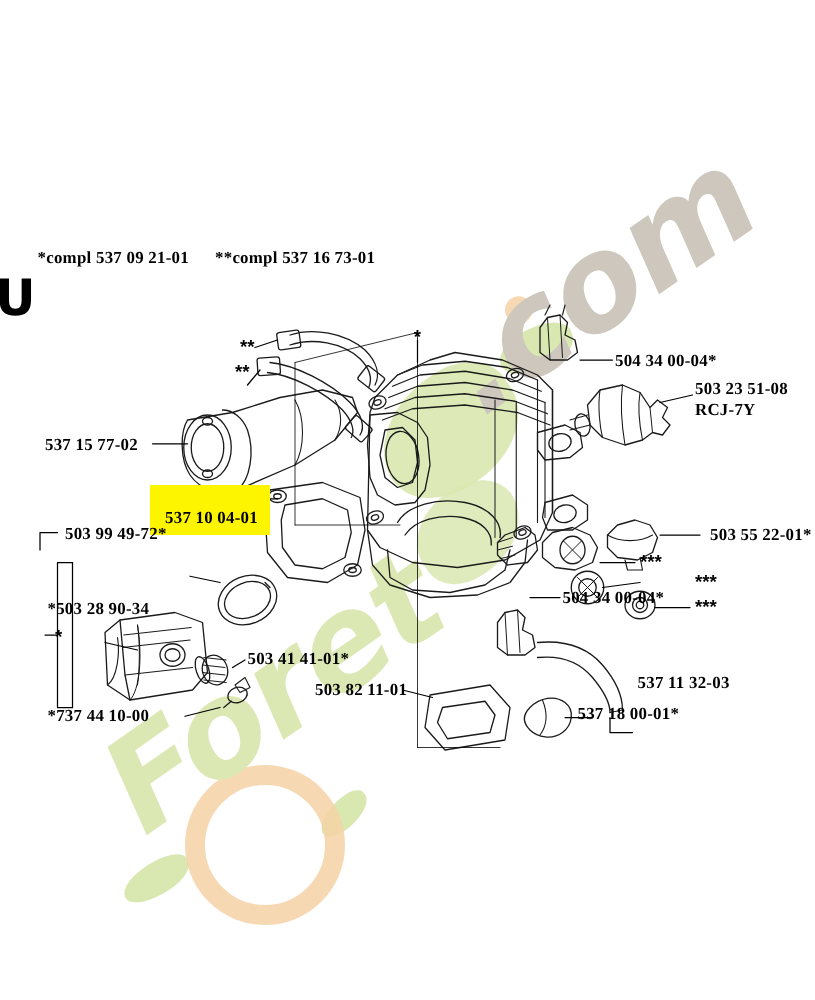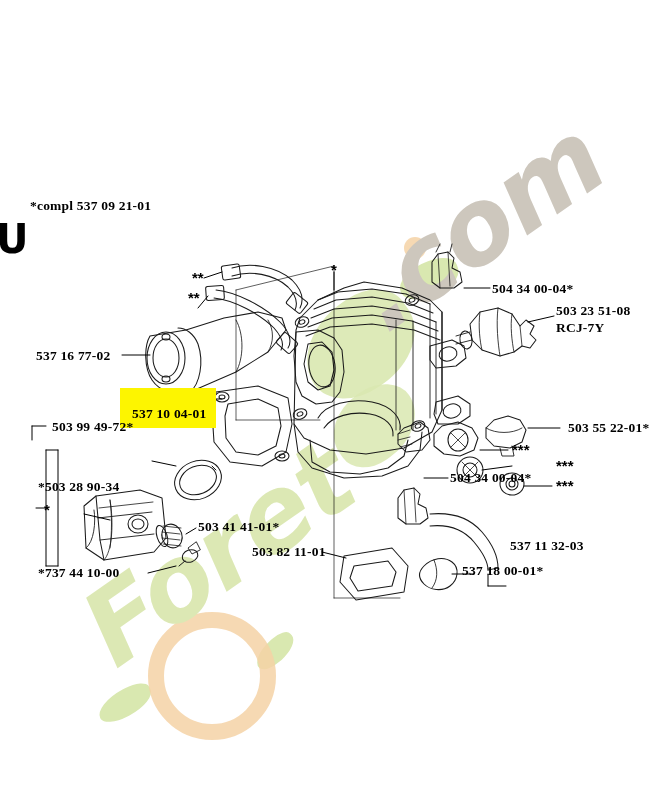--- a/index.html
+++ b/index.html
@@ -249,23 +249,27 @@
         <path d="M334 266 L334 598 M334 598 L400 598" stroke-width=".7" opacity=".9"></path>
       </g>
     </g>
   </svg>
 
   <div class="lbl" style="left:30px;top:198px;">
     <span>*</span><span>compl</span>
     <span style="font-weight:700;">537 09 21-01</span>
   </div>
 
-
-
-  <div class="lbl" style="left:36px;top:348px;">537 16 77-02</div>
+  <div class="lbl" style="left:172px;top:198px;">
+    <span>**</span><span>compl</span>
+    <span>537 16 73-01</span>
+  </div>
+
+
+  <div class="lbl" style="left:36px;top:348px;">537 15 77-02</div>
 
   <div class="lbl hl" style="left:120px;top:388px;">537 10 04-01</div>
 
   <div class="lbl" style="left:52px;top:419px;">503 99 49-72*</div>
 
   <div class="lbl" style="left:38px;top:479px;">*503 28 90-34</div>
 
   <div class="lbl" style="left:38px;top:565px;">*737 44 10-00</div>
 
   <div class="lbl" style="left:198px;top:519px;">503 41 41-01*</div>

